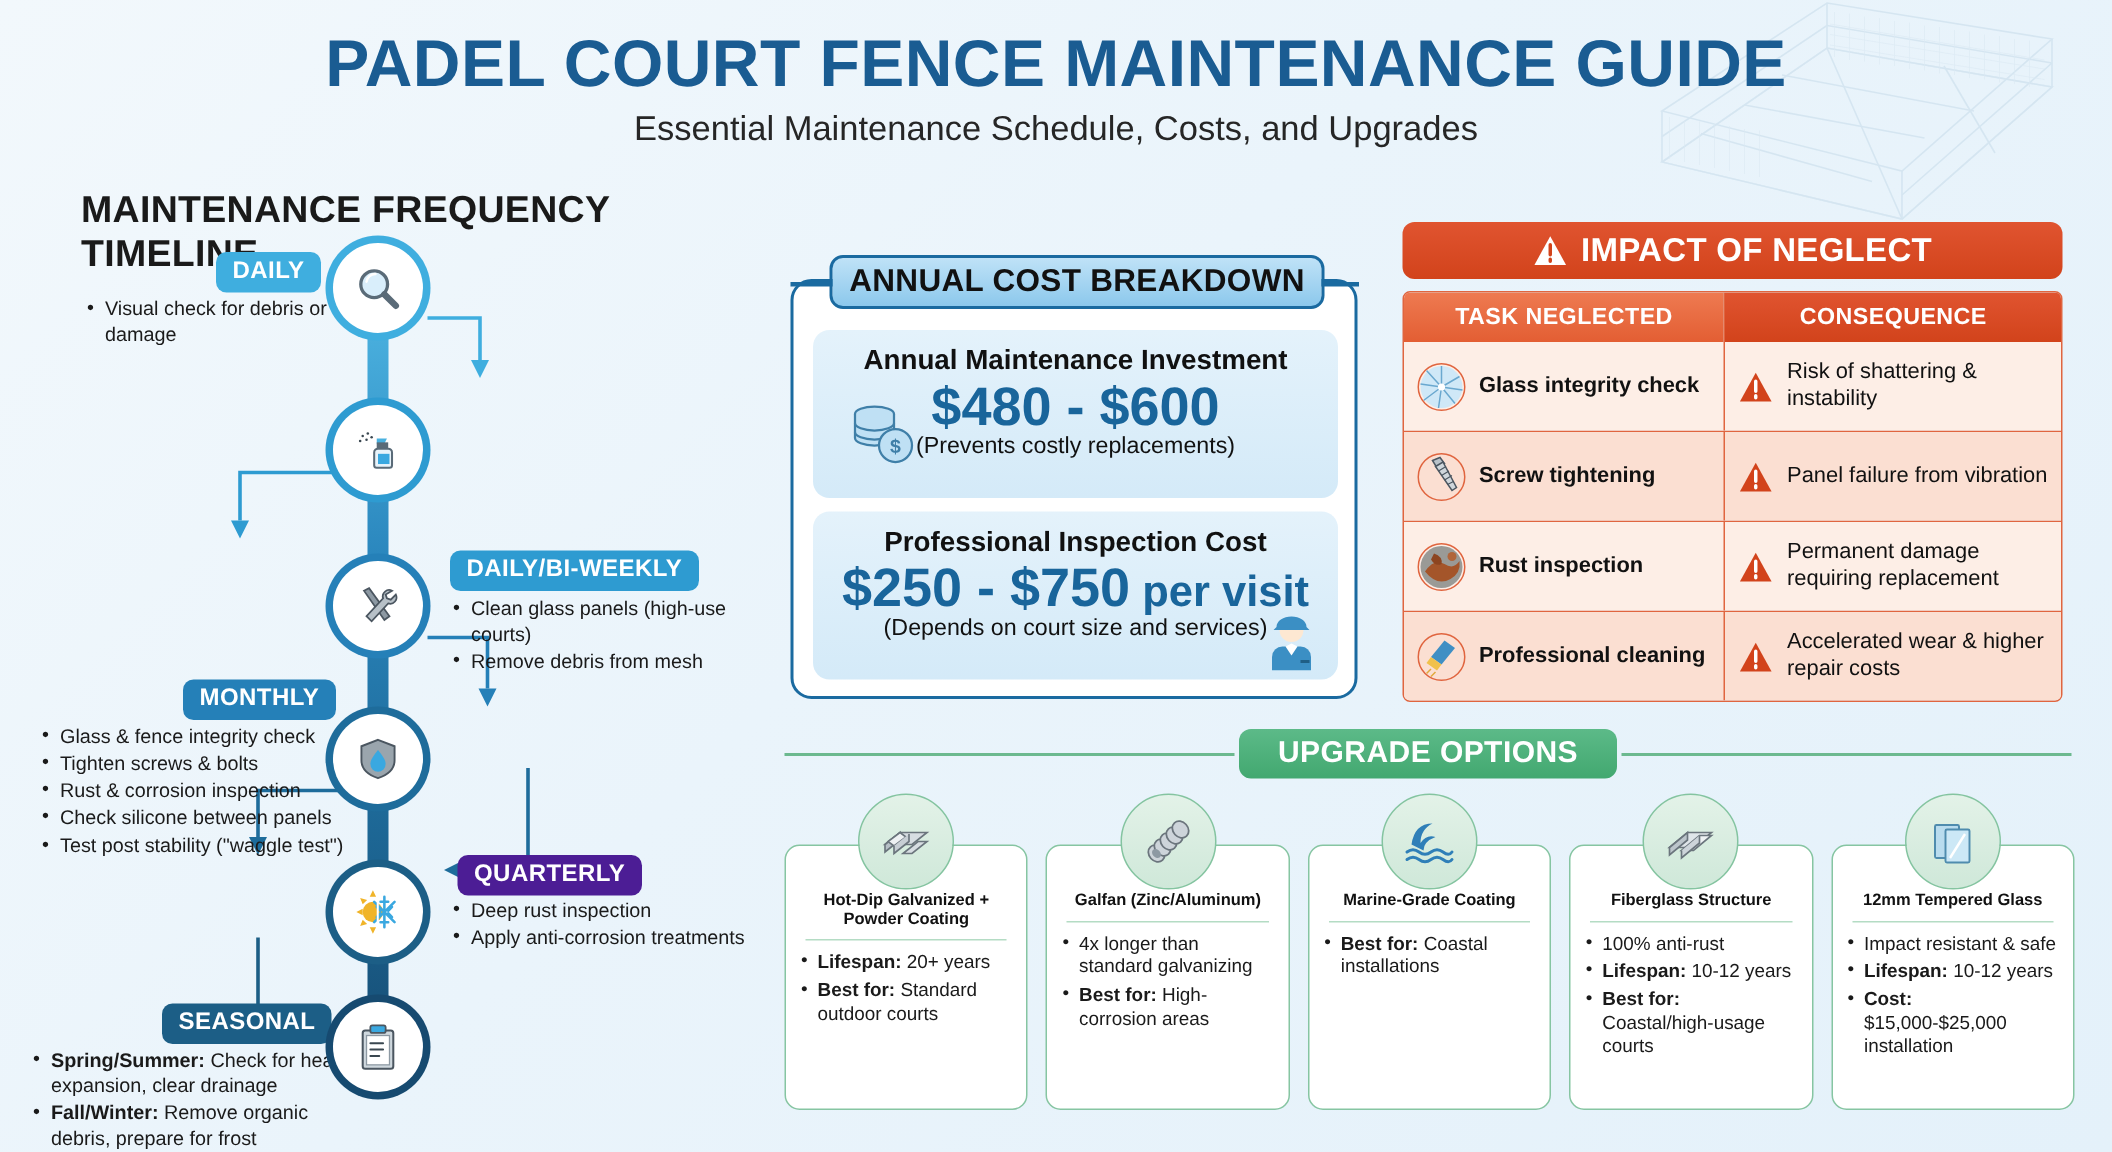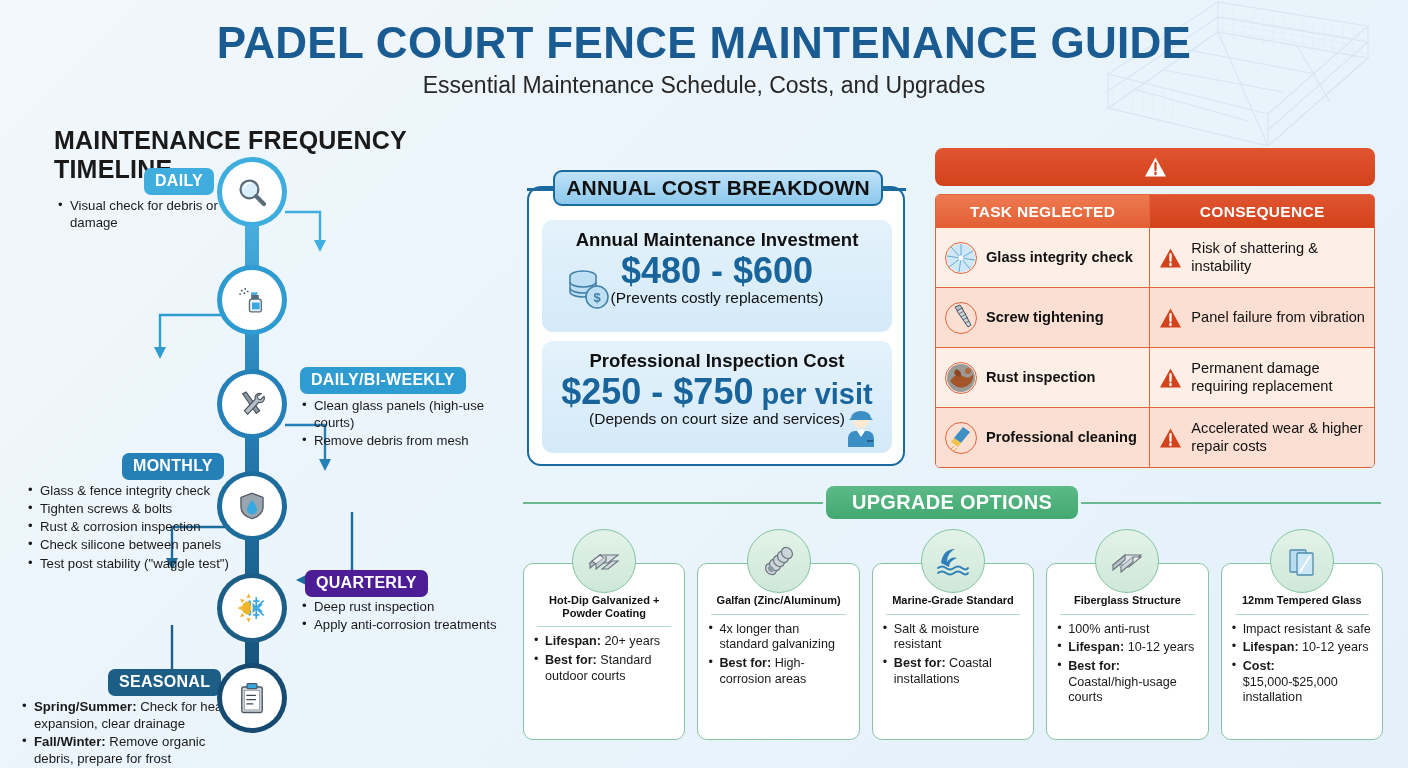--- a/index.html
+++ b/index.html
@@ -272,20 +272,21 @@
     </svg>
   </div>
 </div>
 
 <div class="neg">
   <div class="neg-head">
     <svg class="warn-tri" style="width:24px;height:22px;" viewBox="0 0 24 22">
       <path d="M12 1 L23 21 H1 Z" fill="#fff"></path>
       <path d="M12 7 v7 M12 17 v1.5" stroke="#d2431b" stroke-width="2.4" stroke-linecap="round"></path>
     </svg>
+    <span>IMPACT OF NEGLECT</span>
   </div>
   <div class="neg-table">
     <div class="neg-tr neg-thead">
       <div class="neg-td c1" style="background:linear-gradient(180deg,#ee7a51 0%,#e35e33 100%);">TASK NEGLECTED</div>
       <div class="neg-td c2" style="background:linear-gradient(180deg,#e05430 0%,#d2431b 100%);">CONSEQUENCE</div>
     </div>
     <div class="neg-tbody">
 
       <div class="neg-tr">
         <div class="neg-td c1 body" style="background:#fdeee6;">
@@ -426,24 +427,23 @@
   <div class="card">
     <span class="card-ico">
       <svg viewBox="0 0 40 40">
           <path d="M8 22 q2 -14 14 -14 q-8 4 -8 13 q4 -6 10 -4 q-8 3 -8 9 Z" fill="#2f7fb8"></path>
       <g stroke="#2f7fb8" stroke-width="2" fill="none" stroke-linecap="round">
         <path d="M5 27 q4 -3 8 0 t8 0 t8 0 t6 0"></path>
         <path d="M5 32 q4 -3 8 0 t8 0 t8 0 t6 0"></path>
           </g>
         </svg>
     </span>
-    <div class="card-title">Marine-Grade Standard</div>
+    <div class="card-title">Marine-Grade Coating</div>
     <div class="card-hr"></div>
     <ul class="card-list">
-      <li><b></b><span>Salt &amp; moisture resistant</span></li>
       <li><b>Best for:</b><span> Coastal installations</span></li>
     </ul>
   </div>
 
   <div class="card">
     <span class="card-ico">
       <svg viewBox="0 0 40 40">
           <path d="M6 24 l12 -10 h16 l-12 10 Z" fill="#dfe5e9" stroke="#6b757d" stroke-width="1.1"></path>
       <path d="M6 24 v5 l12 -10 v-5 Z" fill="#bcc5cb" stroke="#6b757d" stroke-width="1.1"></path>
       <path d="M14 26 l12 -10 h8 l-12 10 Z" fill="#eef1f3" stroke="#6b757d" stroke-width="1.1"></path>

